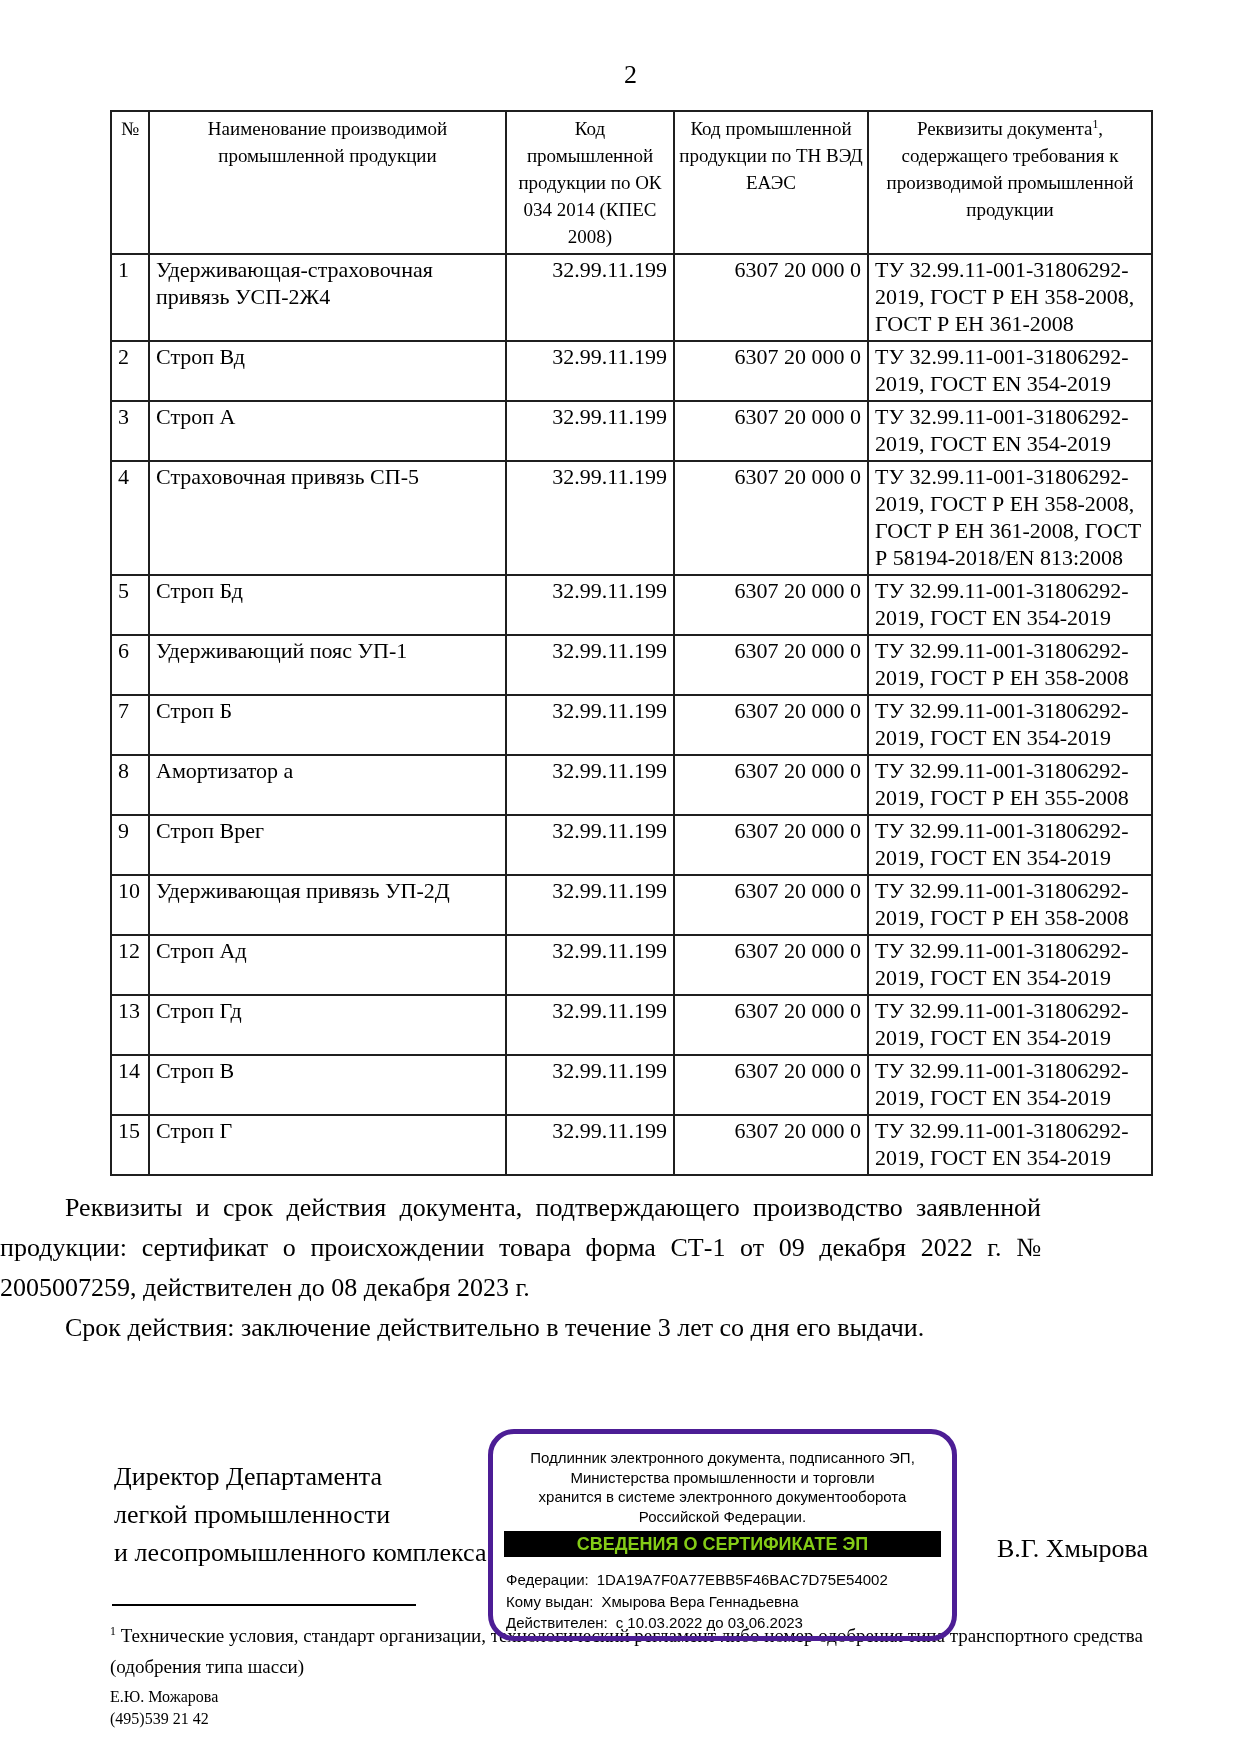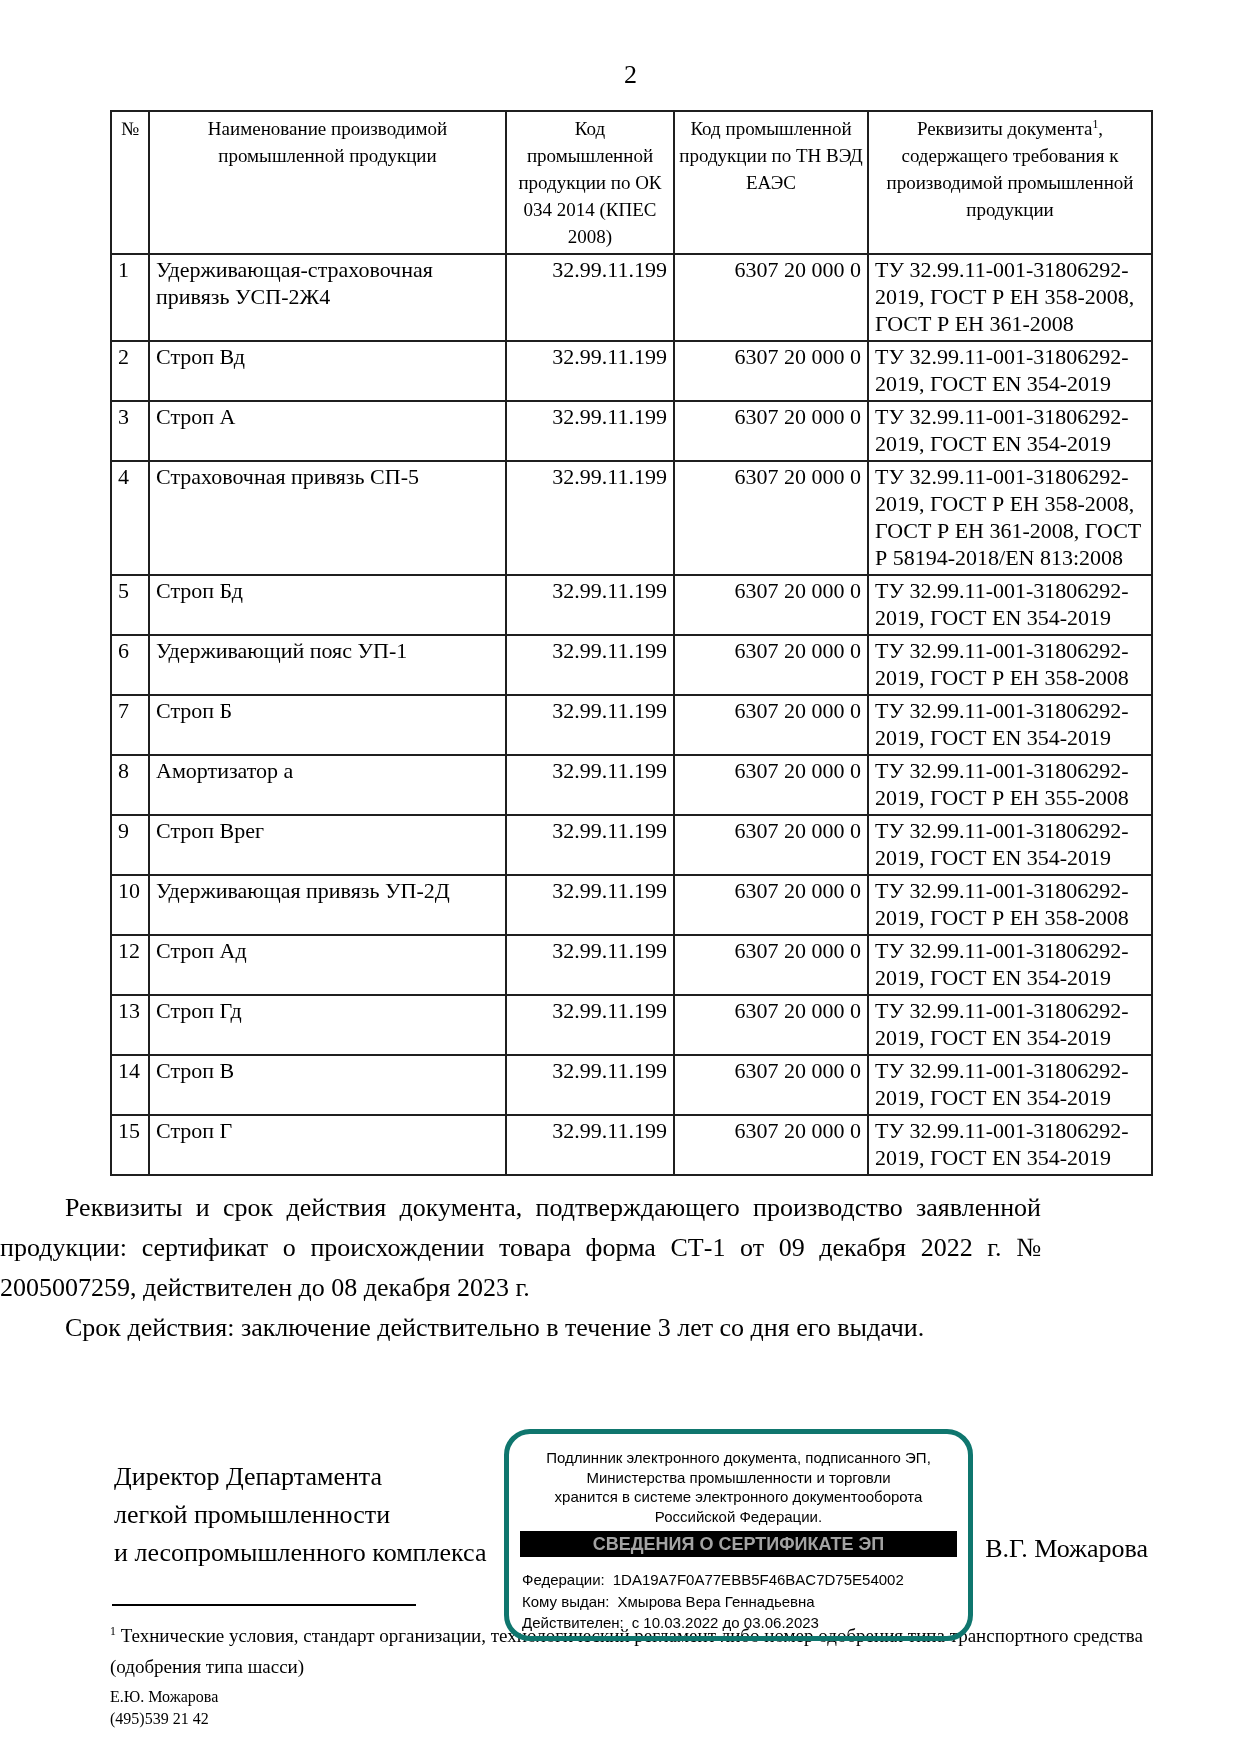--- a/index.html
+++ b/index.html
@@ -74,39 +74,38 @@
     font-size: 26px;
     z-index: 1;
   }
 
   .stamp {
     position: absolute;
     left: 488px;
     top: 1429px;
     width: 469px;
     height: 212px;
-    border: 5px solid #0f766e;
+    border: 5px solid #4c1d95;
     border-radius: 26px;
     background: transparent;
     font-family: "Liberation Sans", sans-serif;
     padding-top: 14px;
     z-index: 3;
-    margin-left: 16px;
   }
   .stamp-header div {
     text-align: center;
     font-size: 15px;
     line-height: 19.5px;
   }
   .stamp-bar {
     margin: 5px 11px 0;
     height: 26px;
     line-height: 26px;
     background: #000;
-    color: #a3a3a3;
+    color: #84cc16;
     text-align: center;
     font-size: 18px;
     font-weight: bold;
   }
   .stamp-fields {
     margin: 12px 0 0 13px;
     font-size: 15px;
     line-height: 21.5px;
   }
   .stamp-field-value { margin-left: 8px; }
@@ -308,21 +307,21 @@
   </table>
 
   <p class="para first">Реквизиты и срок действия документа, подтверждающего производство заявленной продукции: сертификат о происхождении товара форма СТ-1 от 09 декабря 2022 г. № 2005007259, действителен до 08 декабря 2023 г.</p>
   <p class="para">Срок действия: заключение действительно в течение 3 лет со дня его выдачи.</p>
 
   <div class="sig-position">
     <div>Директор Департамента</div>
     <div>легкой промышленности</div>
     <div>и лесопромышленного комплекса</div>
   </div>
-  <div class="sig-name">В.Г. Можарова</div>
+  <div class="sig-name">В.Г. Хмырова</div>
 
   <div class="stamp">
     <div class="stamp-header">
       <div>Подлинник электронного документа, подписанного ЭП,</div>
       <div>Министерства промышленности и торговли</div>
       <div>хранится в системе электронного документооборота</div>
       <div>Российской Федерации.</div>
     </div>
     <div class="stamp-bar">СВЕДЕНИЯ О СЕРТИФИКАТЕ ЭП</div>
     <div class="stamp-fields">

